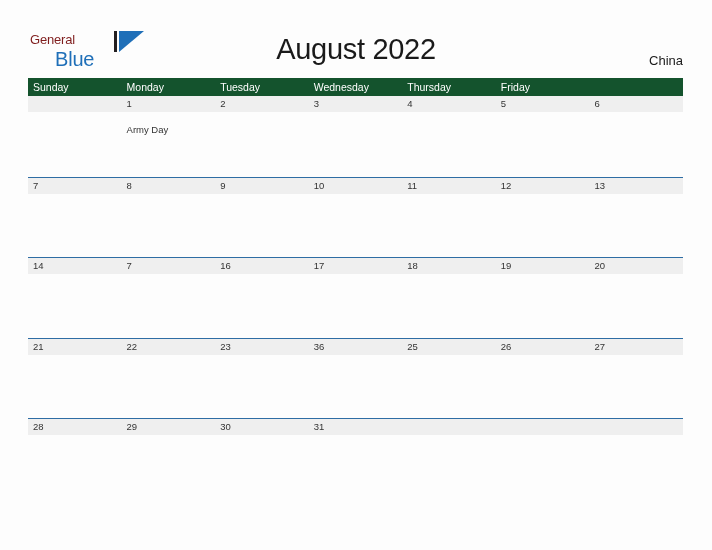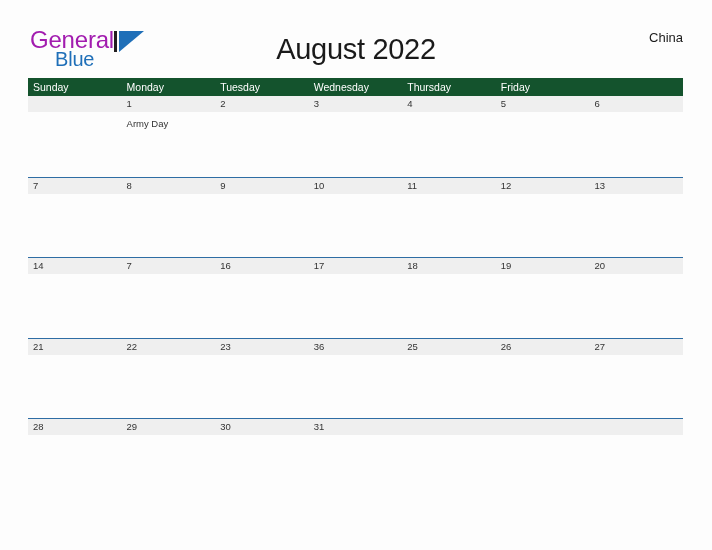--- a/index.html
+++ b/index.html
@@ -28,22 +28,22 @@
     position: absolute;
     left: 30px;
     top: 30px;
     width: 150px;
     height: 42px;
   }
   .brand-line1 {
     position: absolute;
     left: 0;
     top: 0;
-    font-size: 24px;
-    color: #a21caf;
+    font-size: 13px;
+    color: #7f1d1d;
     letter-spacing: -0.2px;
     line-height: 20px;
     white-space: nowrap;
   }
   .brand-line2 {
     position: absolute;
     left: 25px;
     top: 19px;
     font-size: 20px;
     color: #1f6fb8;
@@ -77,21 +77,21 @@
     text-align: center;
     font-size: 29px;
     font-weight: 400;
     color: #1a1a1a;
     letter-spacing: -0.3px;
   }
 
   #region-label {
     position: absolute;
     right: 29px;
-    top: 30px;
+    top: 53px;
     font-size: 13px;
     color: #1a1a1a;
     white-space: nowrap;
   }
 
   
   #calendar-grid {
     position: absolute;
     left: 28px;
     top: 78px;
@@ -144,21 +144,21 @@
   }
   .event-band {
     display: flex;
     width: 655px;
     height: 63px;
     background: #fdfdfd;
   }
   .event-cell {
     width: 93.571px;
     padding-left: 5px;
-    padding-top: 6px;
+    padding-top: 12px;
     box-sizing: border-box;
     font-size: 9.5px;
     color: #333333;
     line-height: 12px;
     overflow: hidden;
   }
   .event-item {
     white-space: nowrap;
   }
 </style>

